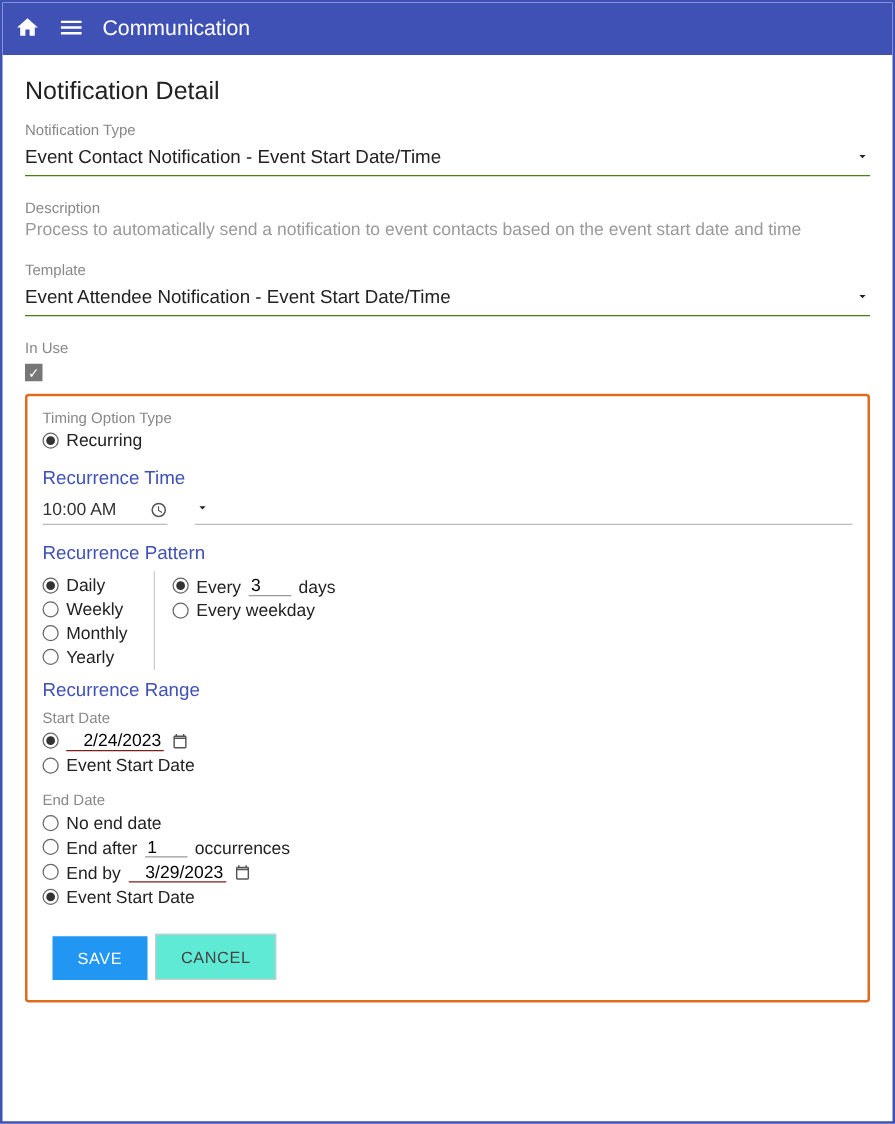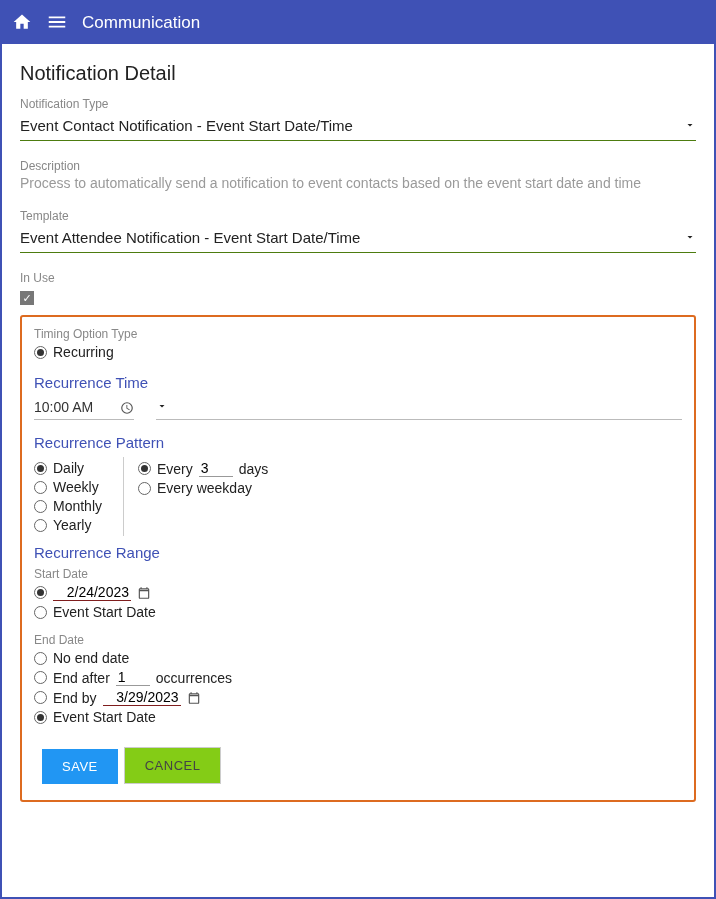--- a/index.html
+++ b/index.html
@@ -150,21 +150,21 @@
     font-weight: 500;
     border:none;
     cursor:pointer;
     letter-spacing: 0.5px;
   }
   .btn-primary {
     background:#2196f3;
     color:#fff;
   }
   .btn-secondary {
-    background:#84cc16;
+    background:#5eead4;
     color:#444;
     border:1px solid #ccc;
   }
   .cal-icon, .clock-icon { display:inline-flex; }
   .inline-gap { display:flex; align-items:center; gap:6px; flex-wrap:wrap;}
 </style>
 </head>
 <body>
 
 <div class="topbar">

